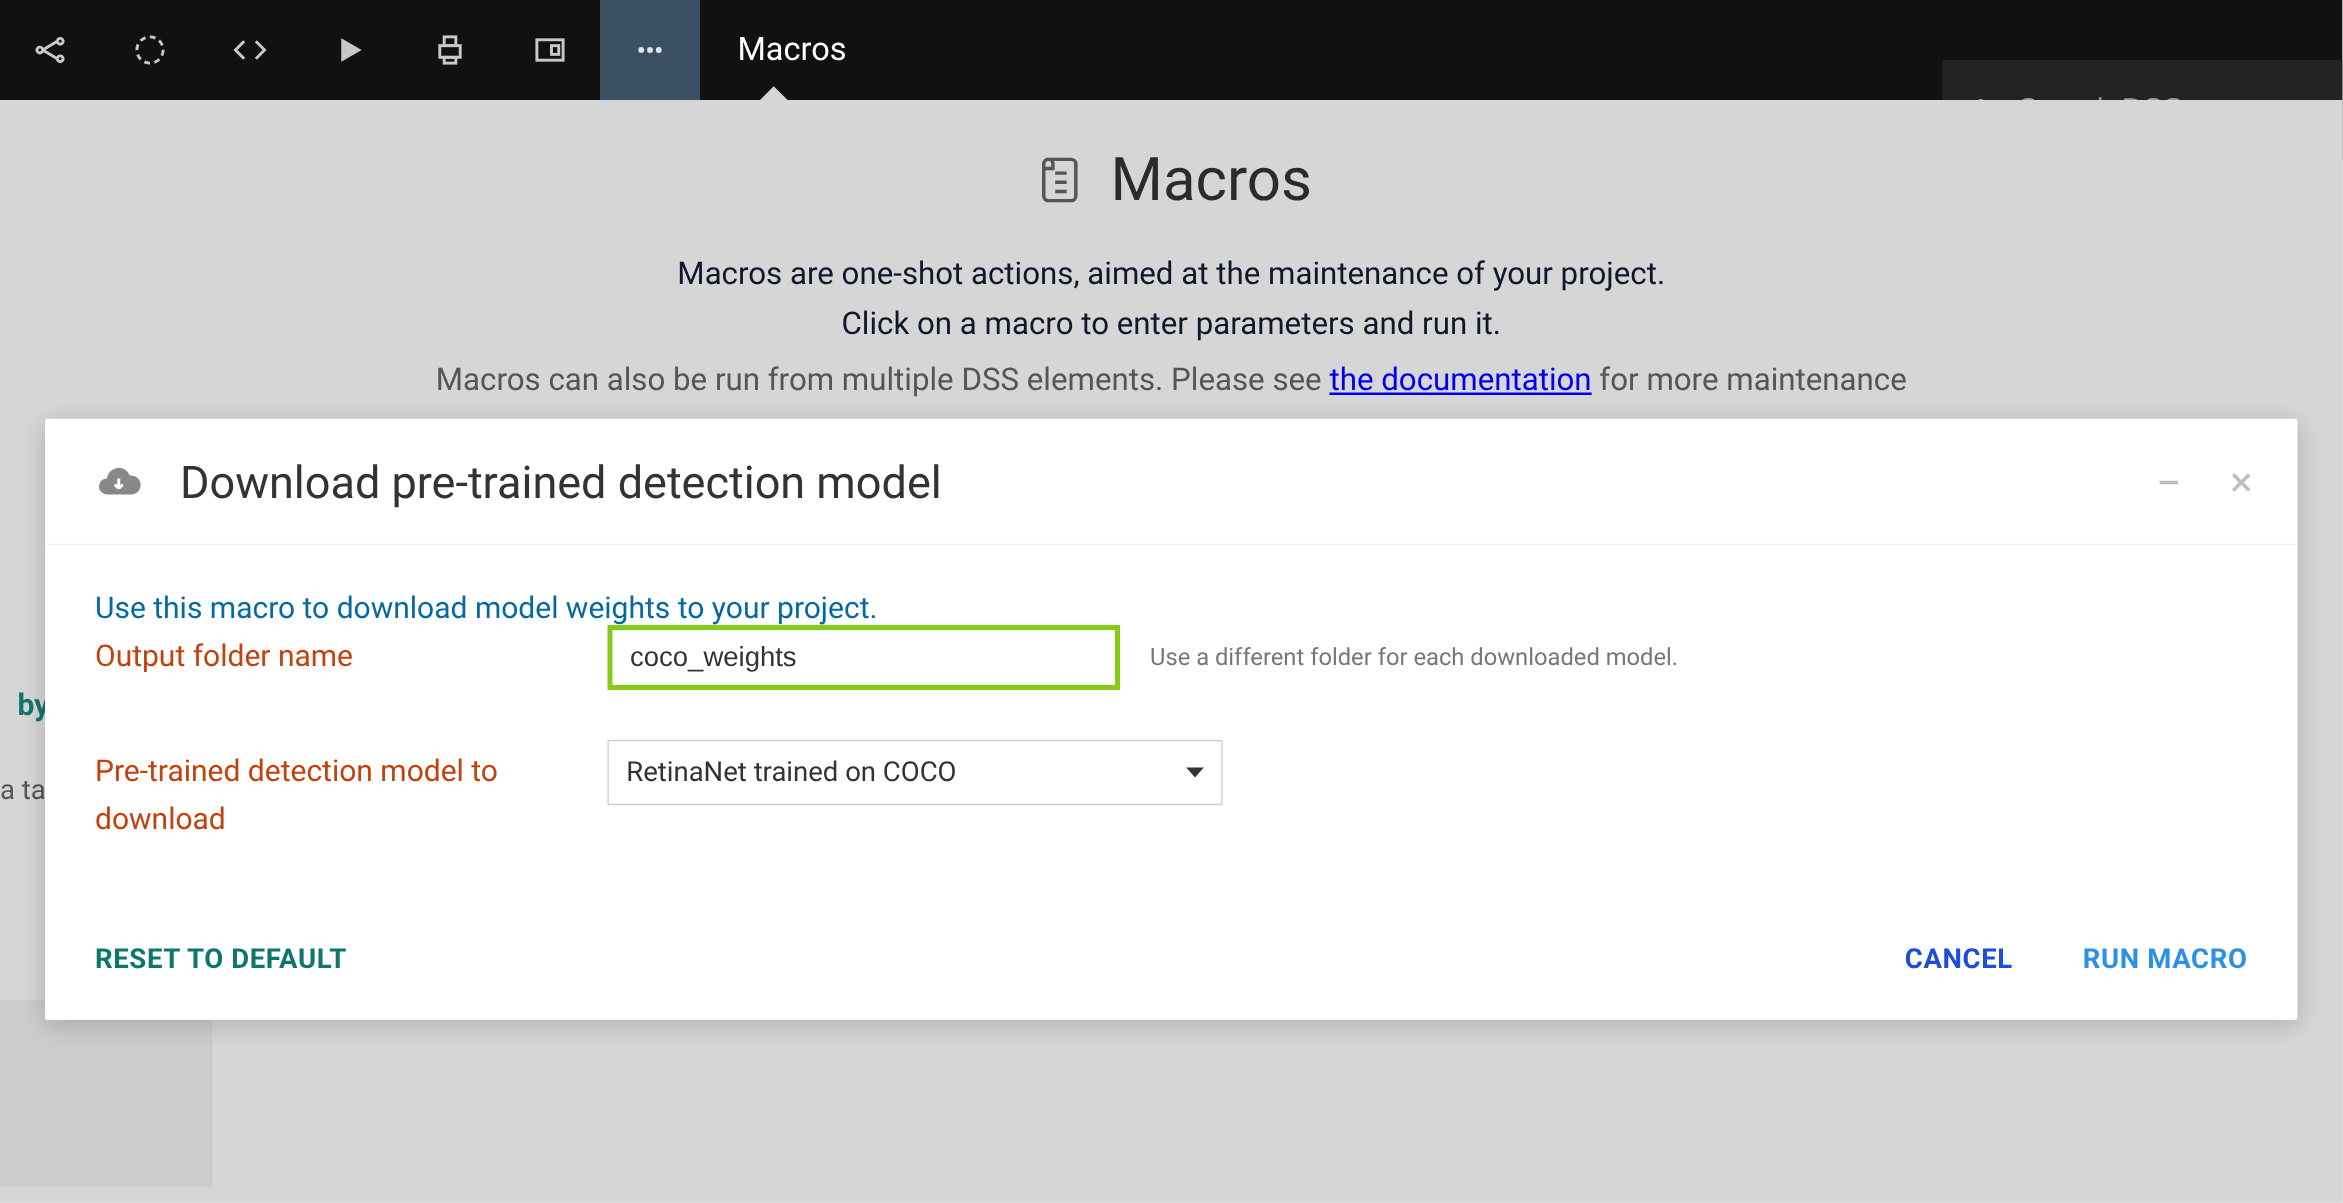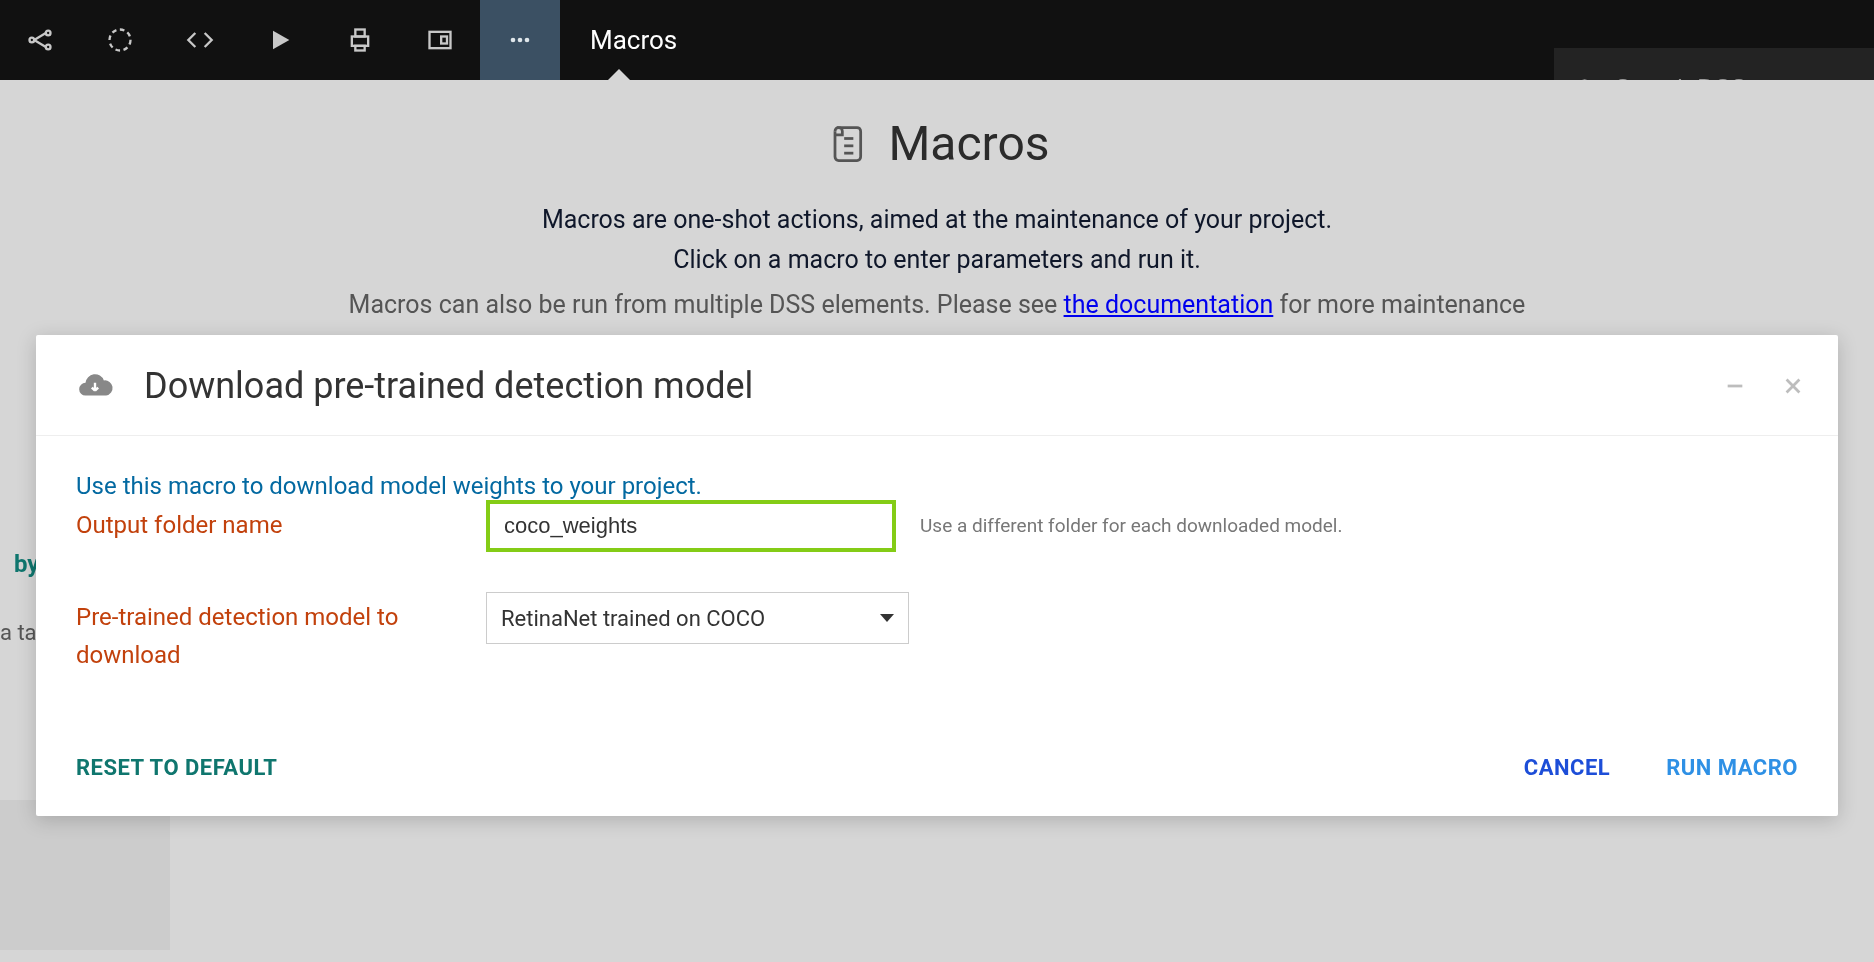--- a/index.html
+++ b/index.html
@@ -184,21 +184,21 @@
   color: #333333;
   outline: none;
 }
 .form-hint {
   margin-left: 24px;
   font-size: 19px;
   color: #777777;
   padding-top: 14px;
 }
 .form-select {
-  width: 423px;
+  width: 492px;
   height: 52px;
   border: 1px solid #cccccc;
   padding: 0 14px;
   font-size: 22px;
   color: #333333;
   display: flex;
   align-items: center;
   justify-content: space-between;
   cursor: pointer;
   background: #ffffff;

